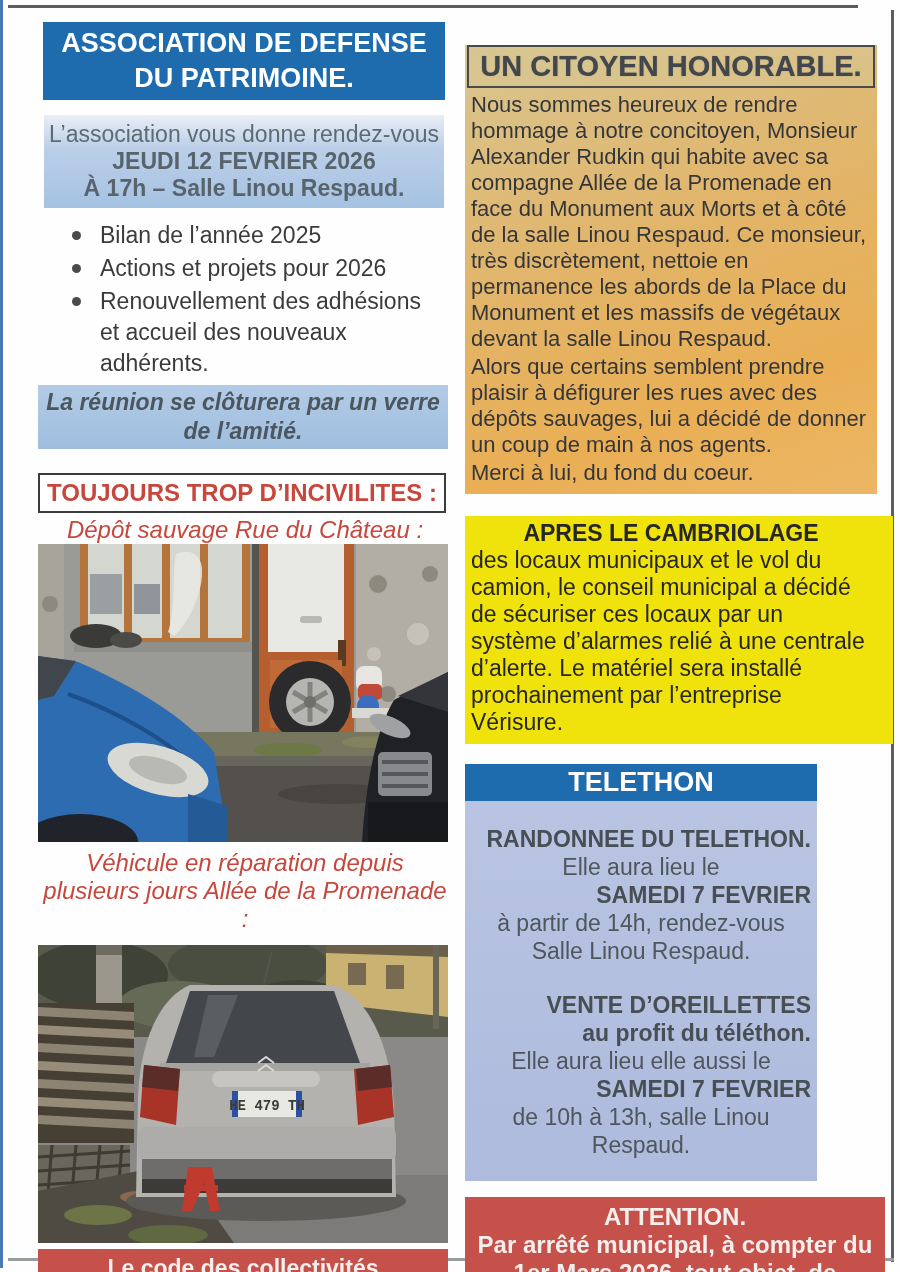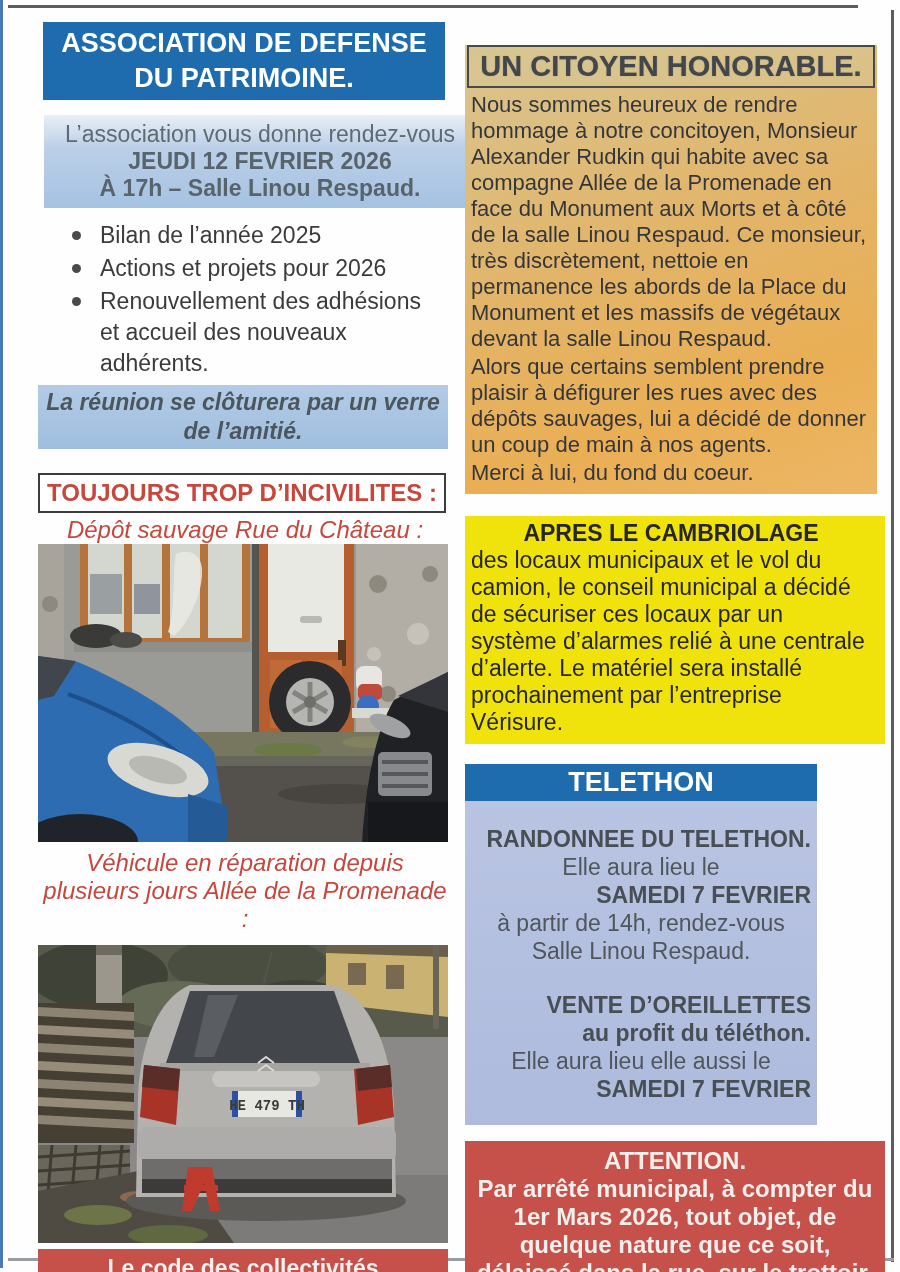--- a/index.html
+++ b/index.html
@@ -10,21 +10,21 @@
   .edge-top{position:absolute;left:8px;top:5px;width:850px;height:3px;background:#5a5e62;}
   .edge-right{position:absolute;left:891px;top:10px;width:3px;height:1252px;background:#5a5e62;}
   .edge-bottom{position:absolute;left:8px;top:1258px;width:886px;height:3px;background:#9a9da0;}
 
   .col-left{position:absolute;left:38px;top:0;width:414px;}
   .col-right{position:absolute;left:465px;top:0;width:412px;}
 
   
   .title-box{margin-top:22px;margin-left:5px;width:398px;background:#1e6cae;color:#fff;
     font-weight:bold;font-size:27px;line-height:35px;text-align:center;padding:4px 2px;}
-  .meeting-box{margin-top:15px;margin-left:6px;width:392px;text-align:center;padding:6px 20px;
+  .meeting-box{margin-top:15px;margin-left:6px;width:392px;text-align:center;padding:6px 4px;
     background:linear-gradient(180deg,#e9eff5 0%,#bccfe8 35%,#a5c2e2 100%);
     color:#5d6b73;font-size:23px;line-height:27px;}
   .meeting-box .b{font-weight:bold;color:#58646c;}
   .agenda{margin-top:12px;padding-left:34px;color:#3b3b3b;font-size:23px;line-height:31px;width:360px;}
   .agenda-item{position:relative;padding-left:28px;margin-bottom:2px;}
   .bullet{position:absolute;left:0;top:11px;width:9px;height:9px;border-radius:50%;background:#4a4a4a;}
   .closing-box{margin-top:6px;width:406px;background:linear-gradient(180deg,#b3cbe6,#9fbede);
     color:#4c565e;font-weight:bold;font-style:italic;font-size:23px;line-height:29px;
     text-align:center;padding:3px 2px;}
   .inciv-box{margin-top:24px;width:404px;border:2px solid #3c3c3c;background:#fff;text-align:center;
@@ -37,21 +37,21 @@
     font-size:23px;line-height:29px;text-align:center;padding:5px 6px;}
 
   
   .citizen-block{margin-top:45px;width:412px;padding-bottom:8px;
     background:linear-gradient(160deg,#d8c590 0%,#e2b468 45%,#eaaf55 75%,#ecb665 100%);}
   .citizen-title{margin:4px 2px 2px 2px;border:2px solid #4a4a4a;background:rgba(215,198,148,.55);
     color:#41474d;font-weight:bold;font-size:29px;text-align:center;padding:3px 0;
     text-shadow:0 0 1px rgba(70,70,70,.6);}
   .citizen-body{color:#35363a;font-size:22px;line-height:26px;padding:2px 4px 0 6px;}
   .yellow-box{margin-top:22px;width:412px;background:#f0e20b;color:#262626;
-    font-size:23px;line-height:27px;padding:4px 8px 8px 0;}
+    font-size:23px;line-height:27px;padding:4px 16px 8px 0;}
   .yellow-box .yb-title{font-weight:bold;text-align:center;}
   .yellow-box .yb-body{padding:0 4px 0 6px;}
   .telethon-box{margin-top:20px;width:352px;}
   .telethon-header{background:#1e6cae;color:#fff;font-weight:bold;font-size:27px;
     text-align:center;padding:3px 0;}
   .telethon-body{background:linear-gradient(180deg,#b9c4e2,#aebbdd);color:#4f565c;
     font-size:23px;line-height:28px;text-align:center;padding:24px 6px 22px 6px;}
   .telethon-body .tb-bold{font-weight:bold;color:#474e54;text-align:right;}
   .telethon-gap{height:26px;}
   .attention-box{margin-top:16px;width:412px;background:#c6504a;color:#f3efec;
@@ -296,20 +296,21 @@
       <div class="telethon-body">
         <div class="tb-bold">RANDONNEE DU TELETHON.</div>
         <div>Elle aura lieu le</div>
         <div class="tb-bold">SAMEDI 7 FEVRIER</div>
         <div>à partir de 14h, rendez-vous Salle Linou Respaud.</div>
         <div class="telethon-gap"></div>
         <div class="tb-bold">VENTE D’OREILLETTES</div>
         <div class="tb-bold">au profit du téléthon.</div>
         <div>Elle aura lieu elle aussi le</div>
         <div class="tb-bold">SAMEDI 7 FEVRIER</div>
+        <div>de 10h à 13h, salle Linou Respaud.</div>
       </div>
     </div>
 
     <div class="attention-box">
       <div class="at-title">ATTENTION.</div>
       <div class="at-body">Par arrêté municipal, à compter du 1er Mars 2026, tout objet, de quelque nature que ce soit, délaissé dans la rue, sur le trottoir, sera enlevé par les agents.</div>
     </div>
   </div>
 </div>
 

